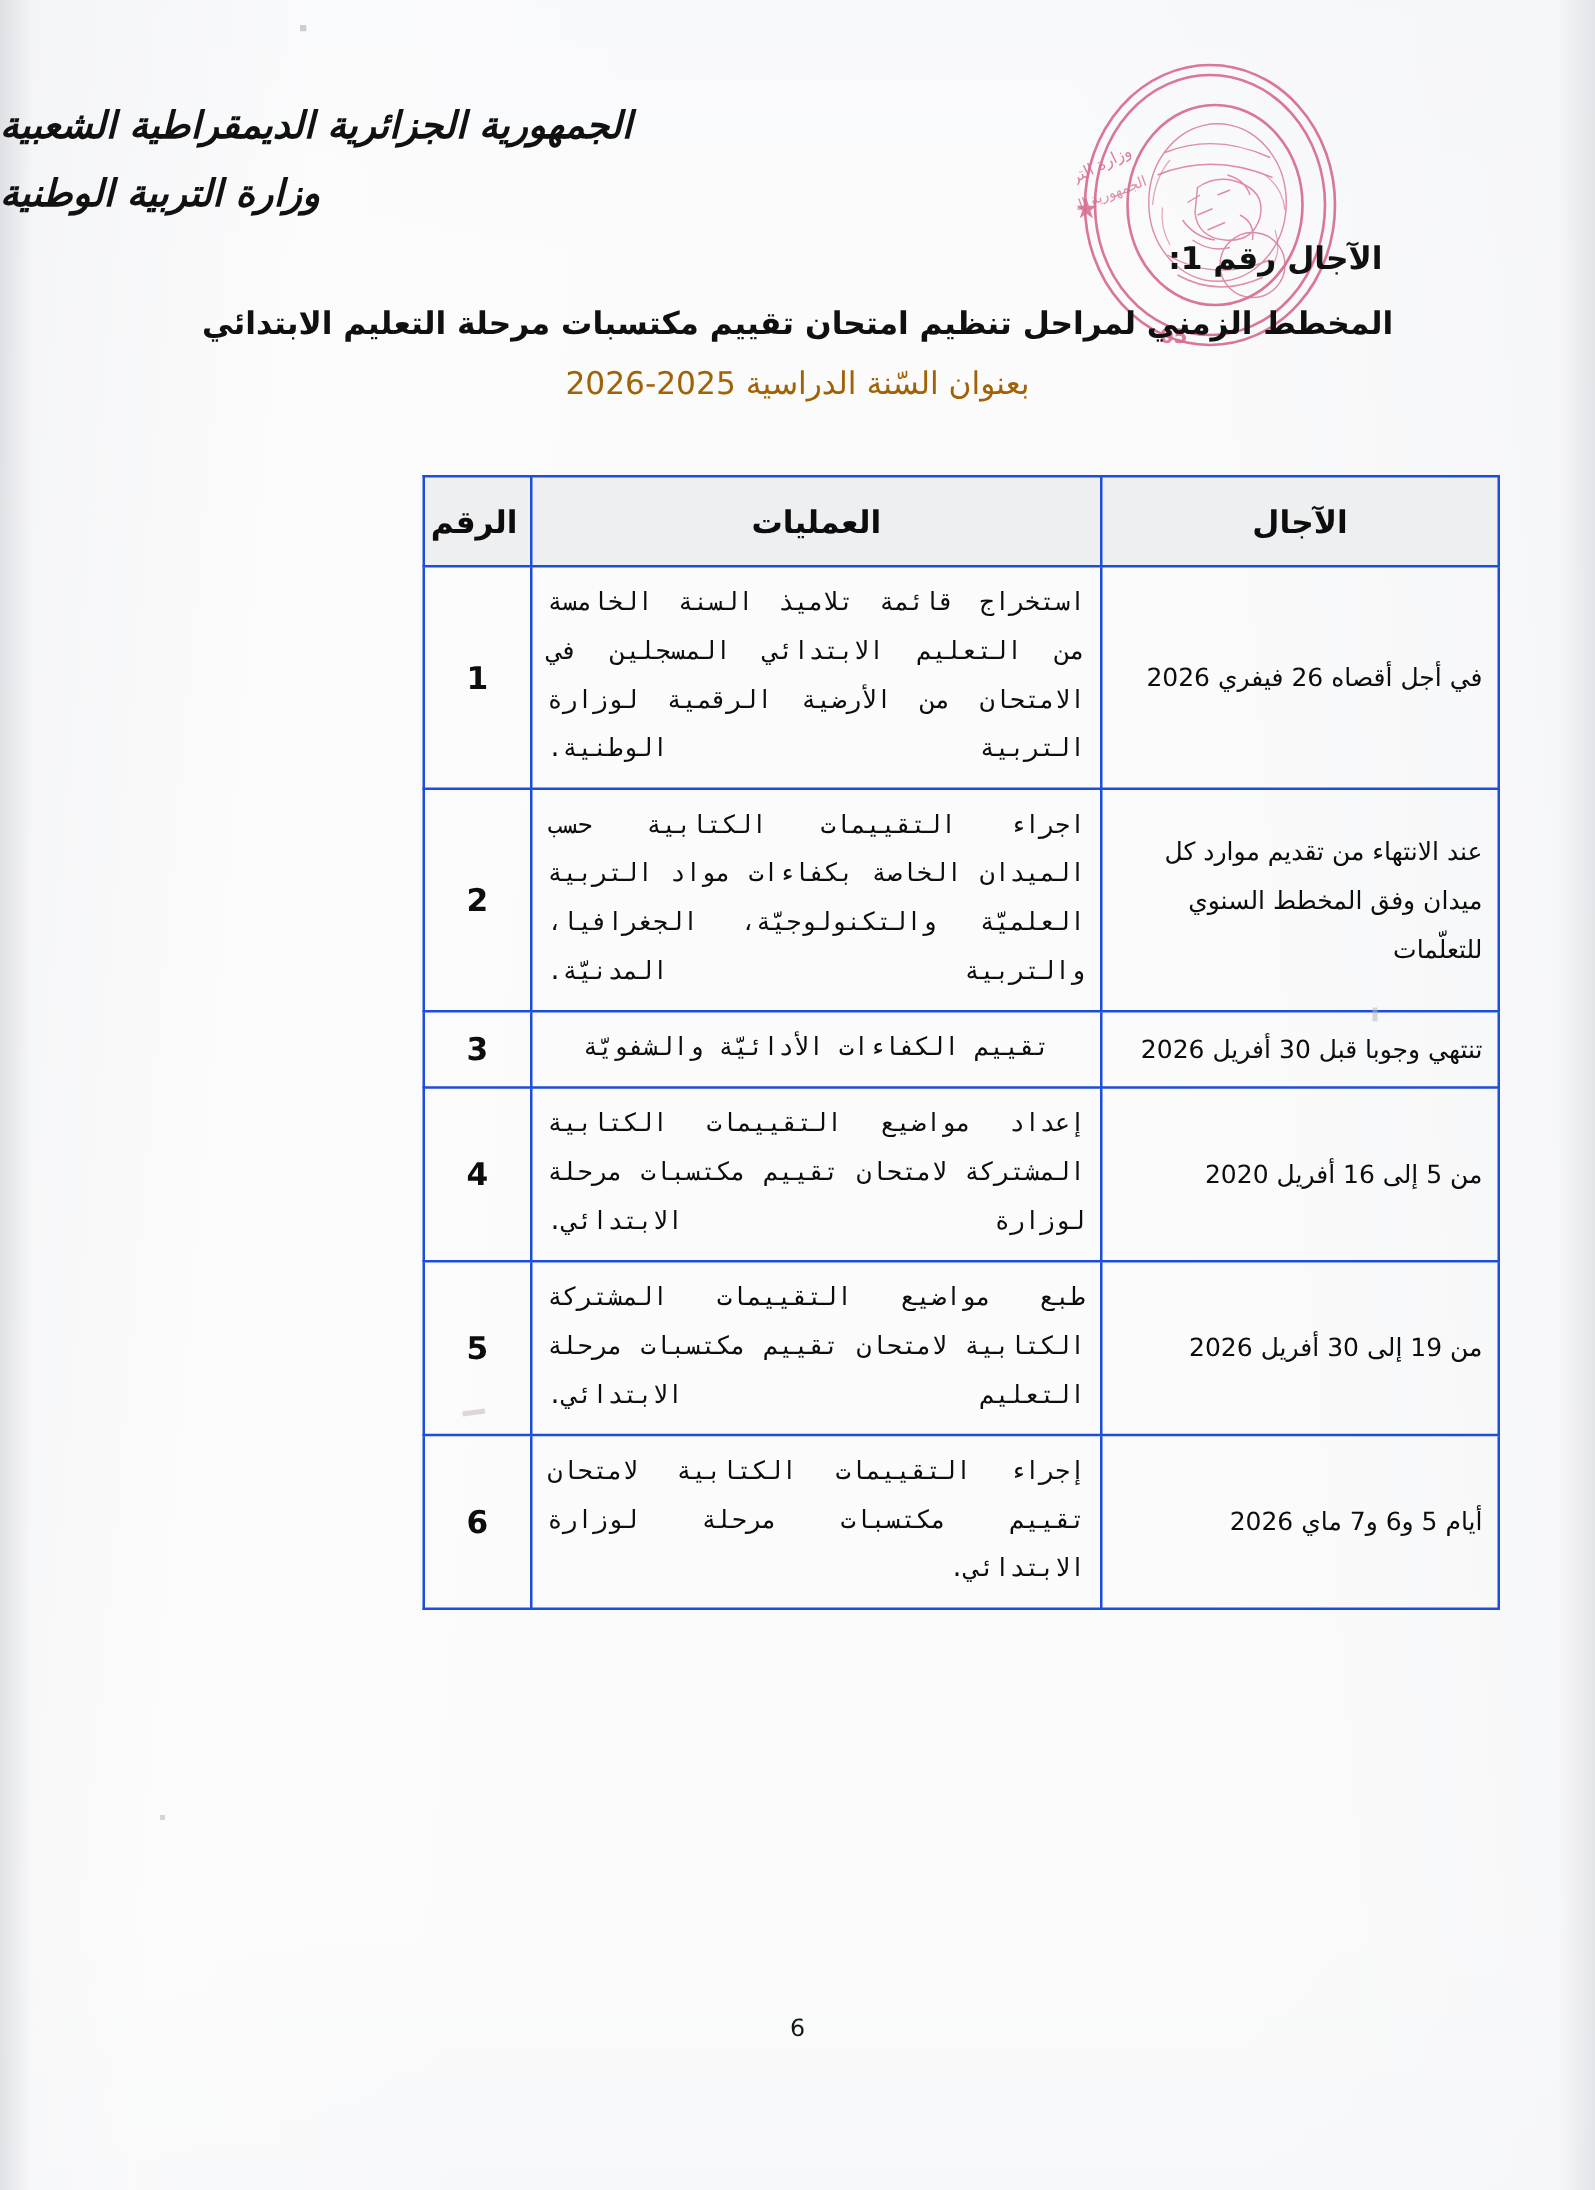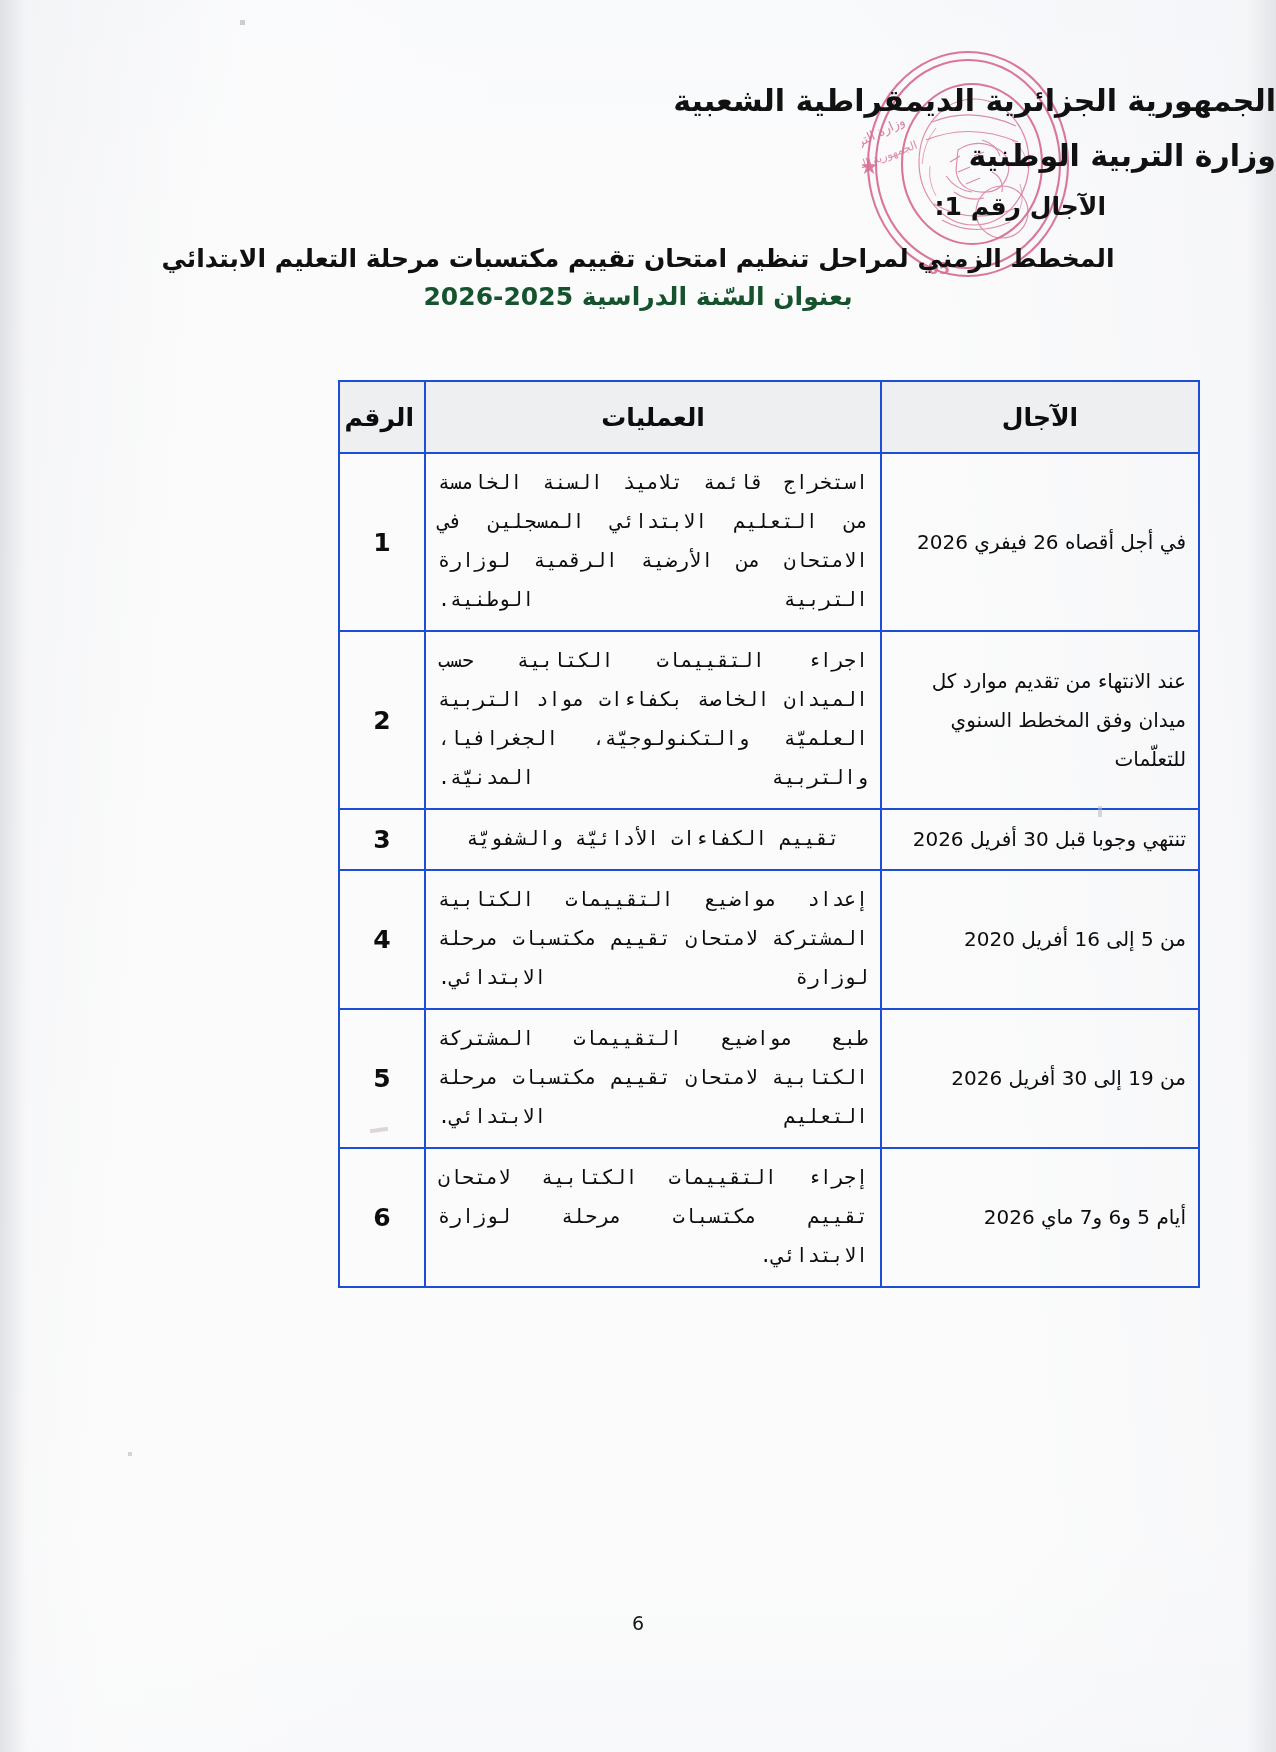--- a/index.html
+++ b/index.html
@@ -39,21 +39,22 @@
     background: linear-gradient(270deg, rgba(208,211,217,0.5), rgba(255,255,255,0));
     pointer-events: none;
   }
 
   
   .doc-header {
     position: absolute;
     top: 78px;
     left: 0;
     right: 0;
-    text-align: right;
+    text-align: left;
+    font-style: italic;
   }
   .hdr-line {
     font-size: 30px;
     font-weight: bold;
     letter-spacing: 0px;
     line-height: 1.55;
     color: #111111;
   }
   .hdr-line-2 { margin-top: 8px; }
 
@@ -77,23 +78,24 @@
   }
   .title-line-1 {
     font-size: 25px;
     font-weight: bold;
     line-height: 1.5;
     color: #101010;
     padding: 0 110px;
   }
   .title-line-2 {
     font-size: 25px;
-    font-weight: bold;
+    font-weight: normal;
     line-height: 1.5;
-    color: #14532d;
+    margin-top: 10px;
+    color: #a16207;
   }
 
   
   .stamp {
     position: absolute;
     top: 44px;
     right: 196px;
     width: 218px;
     height: 243px;
     pointer-events: none;

